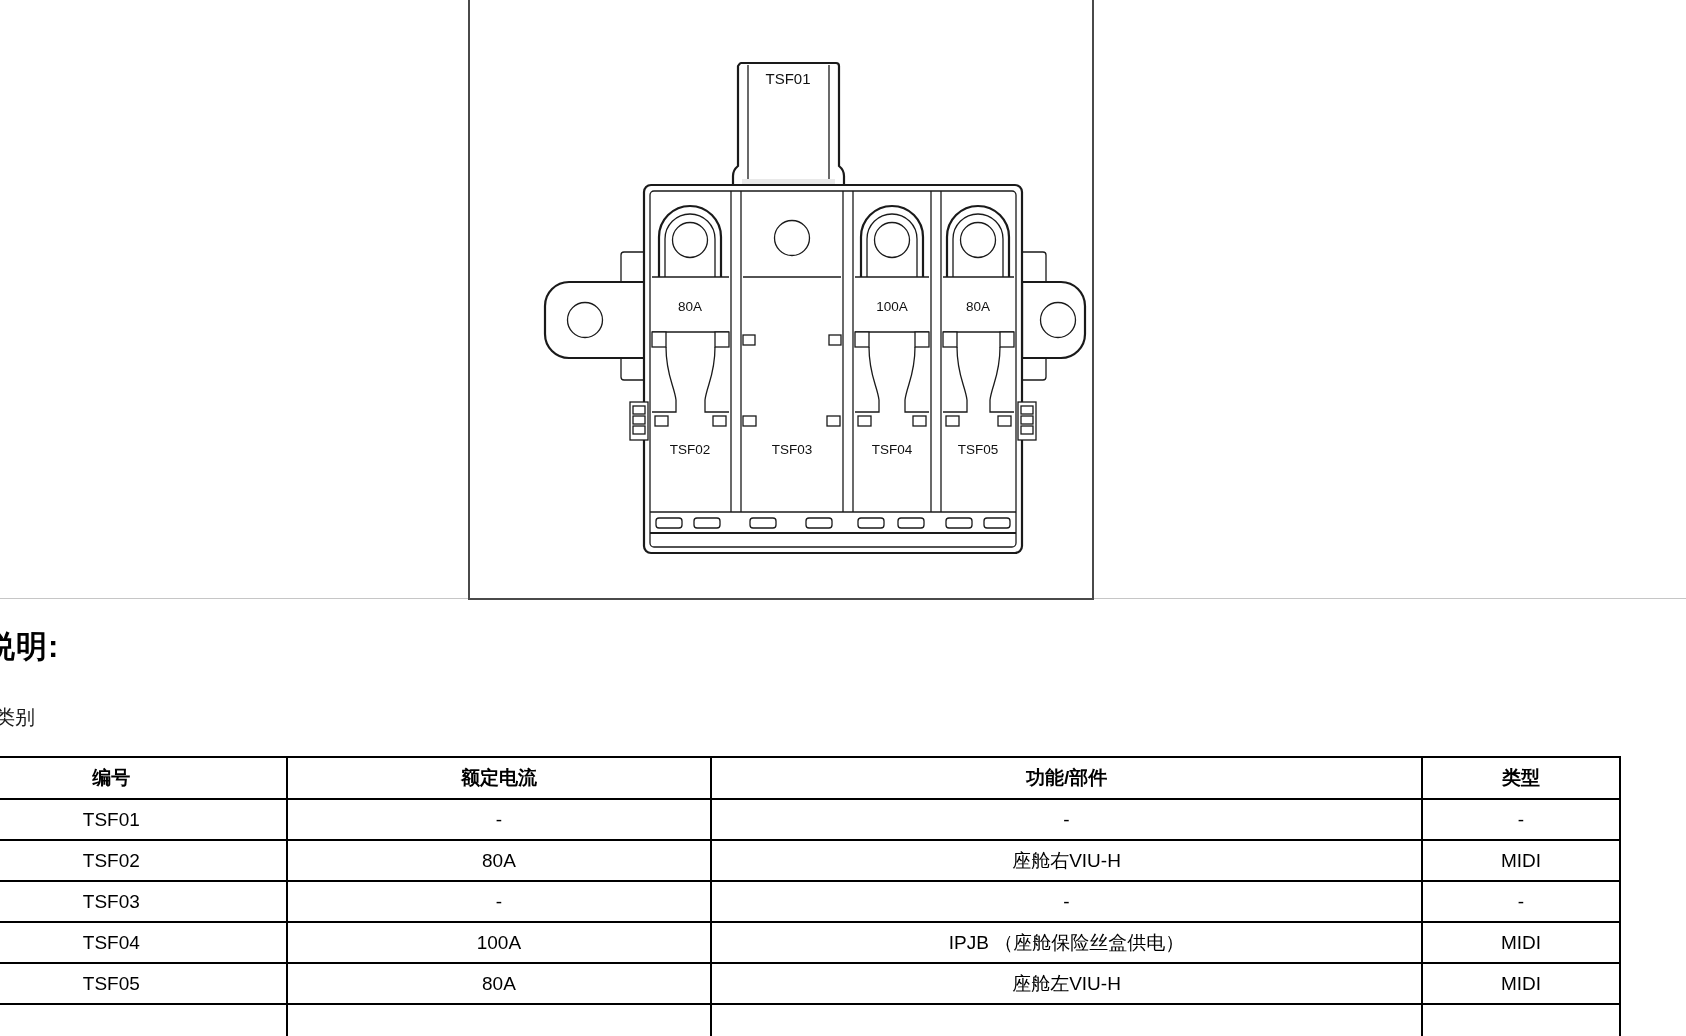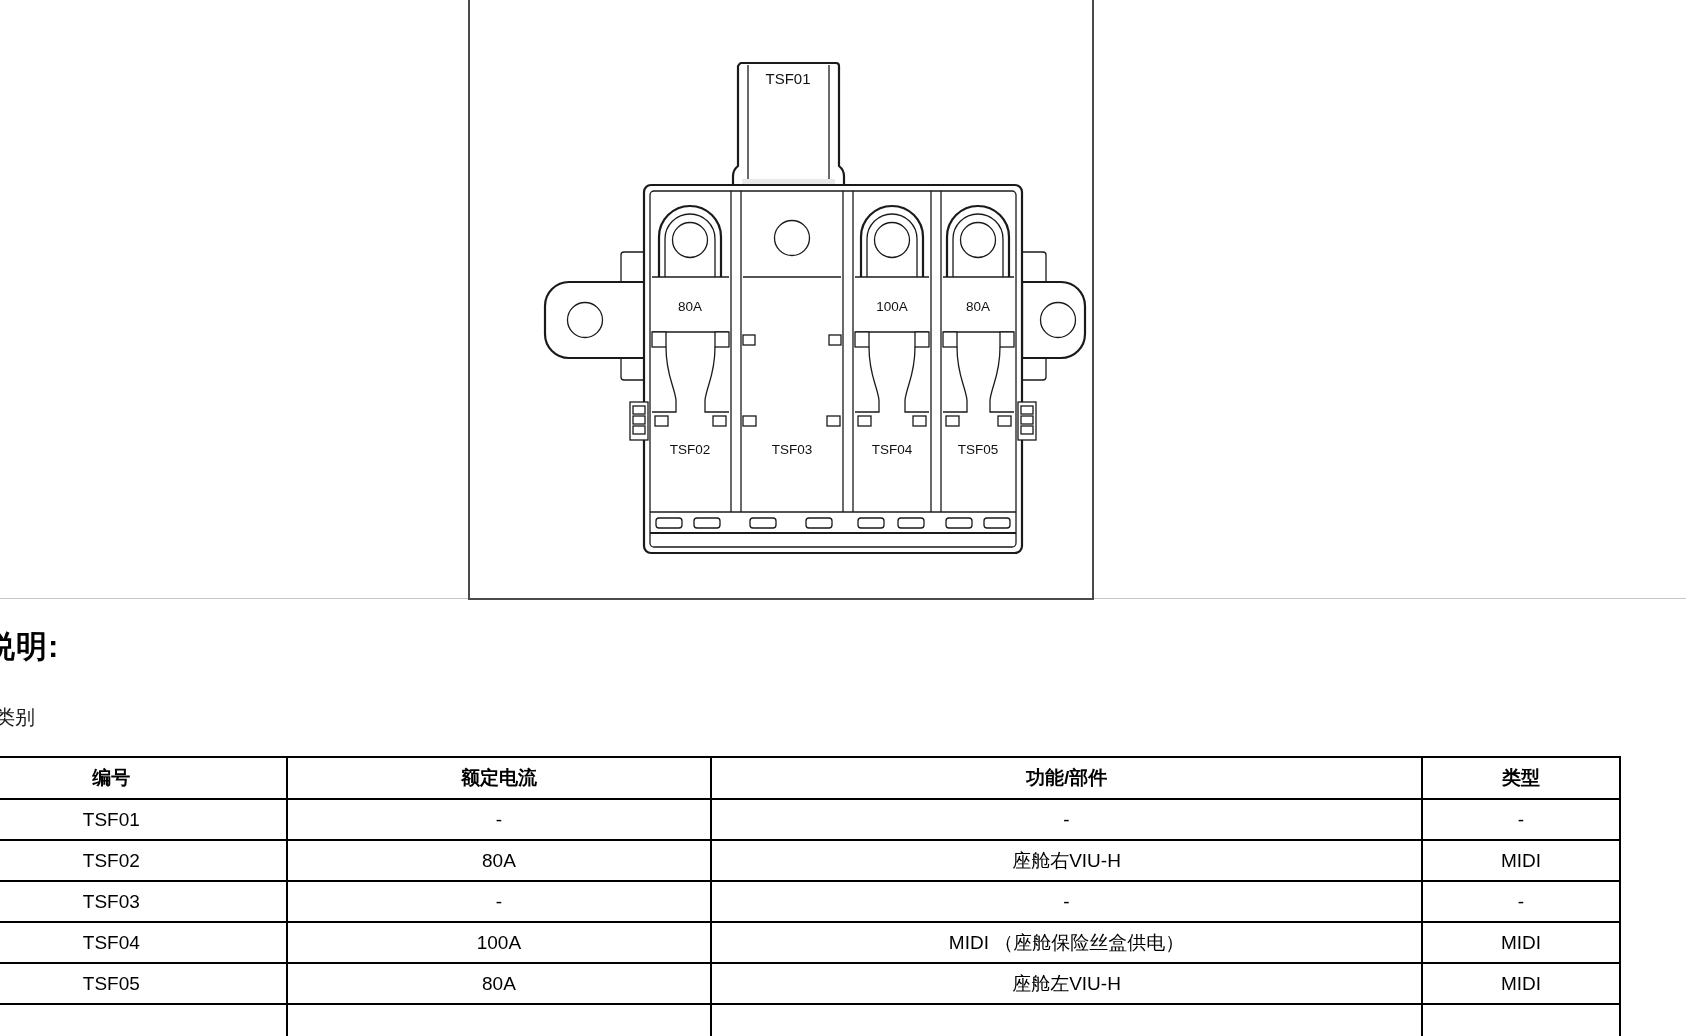--- a/index.html
+++ b/index.html
@@ -205,21 +205,21 @@
     </tr>
     <tr>
       <td>TSF03</td>
       <td>-</td>
       <td>-</td>
       <td>-</td>
     </tr>
     <tr>
       <td>TSF04</td>
       <td>100A</td>
-      <td>MIDI （座舱保险丝盒供电）</td>
+      <td>IPJB （座舱保险丝盒供电）</td>
       <td>MIDI</td>
     </tr>
     <tr>
       <td>TSF05</td>
       <td>80A</td>
       <td>座舱左VIU-H</td>
       <td>MIDI</td>
     </tr>
     <tr>
       <td></td>

